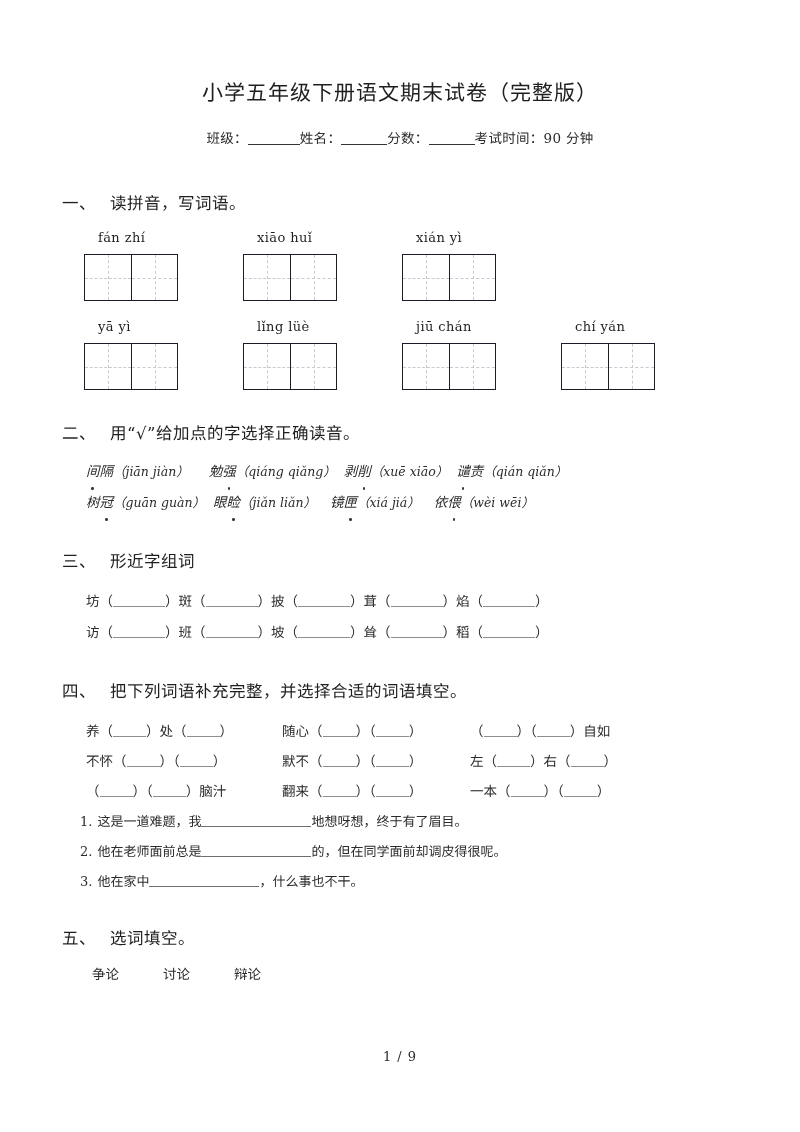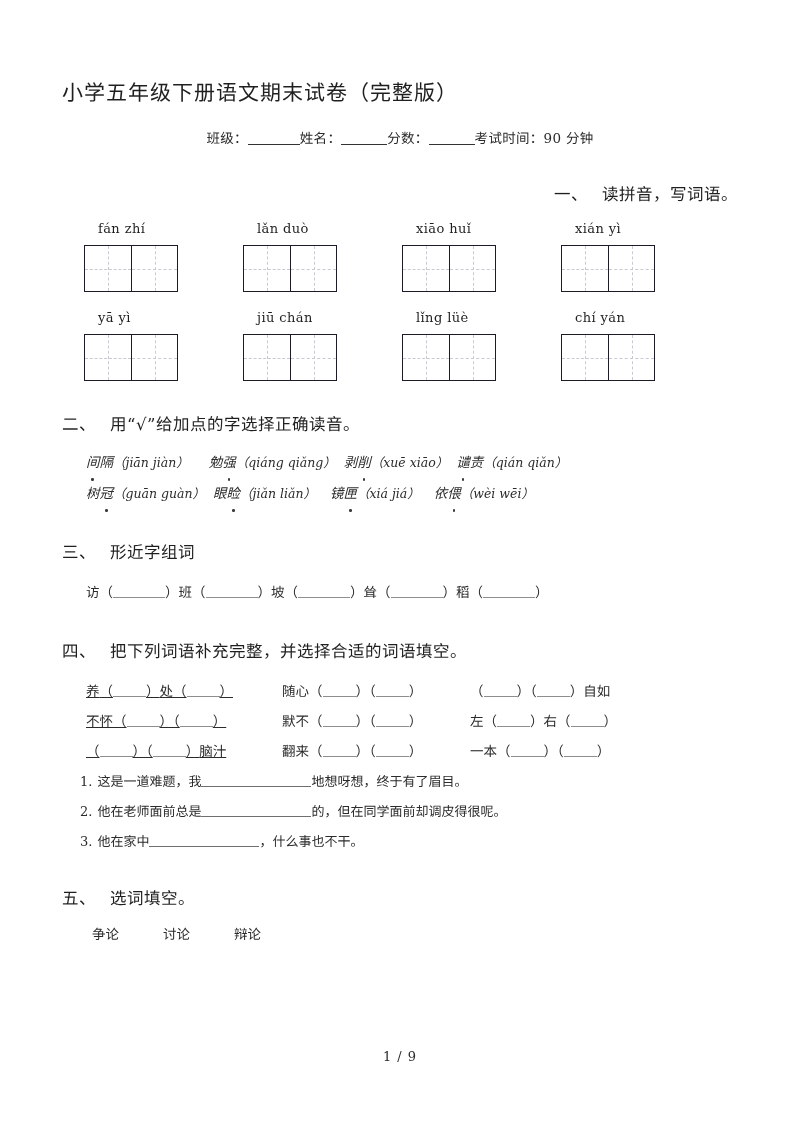--- a/index.html
+++ b/index.html
@@ -19,21 +19,21 @@
   .page {
     width: 800px;
     height: 1132px;
     box-sizing: border-box;
     padding: 62px 62px 0 62px;
     position: relative;
   }
 
   
   .doc-title {
-    text-align: left;
+    text-align: center;
     font-size: 21px;
     font-weight: normal;
     letter-spacing: 1px;
     margin: 14px 0 0 0;
     color: #1f1f1f;
   }
   .doc-subtitle {
     text-align: center;
     font-size: 13.5px;
     margin-top: 21px;
@@ -171,21 +171,21 @@
 
   
   .q4-lines { margin-top: 14px; padding-left: 24px; }
   .q4-row {
     display: flex;
     font-size: 13.5px;
     line-height: 30px;
     color: #2b2b2b;
     white-space: nowrap;
   }
-  .q4-col-1 { width: 196px; text-decoration: underline; }
+  .q4-col-1 { width: 196px; }
   .q4-col-2 { width: 188px; }
   .q4-col-3 { width: 200px; }
   .q4-sents { margin-top: 1px; padding-left: 18px; }
   .q4-sent {
     font-size: 13px;
     line-height: 30px;
     color: #2b2b2b;
     white-space: nowrap;
   }
   .sent-no { margin-right: 5px; }
@@ -215,42 +215,35 @@
 <body>
 
 <div class="page">
 
   <h1 class="doc-title">小学五年级下册语文期末试卷（完整版）</h1>
 
   <div class="doc-subtitle">
     <span>班级：</span><span class="ul-blank ul-6"></span><span>姓名：</span><span class="ul-blank ul-5"></span><span>分数：</span><span class="ul-blank ul-5"></span><span>考试时间：90 分钟</span>
   </div>
 
-  <div class="sec" style="margin-top:34px;text-align:right;">
+  <div class="sec" style="margin-top:43px;">
     <div class="sec-head">
       <span class="sec-num">一、</span><span>读拼音，写词语。</span>
     </div>
 
     <div class="pinyin-block">
       <div class="pinyin-row">
         <div class="pinyin-cell">
           <div class="pinyin-text">fán zhí</div>
           <div class="tzg">
             <div class="tzg-cell"></div>
             <div class="tzg-cell"></div>
           </div>
         </div>
         <div class="pinyin-cell">
-          <div class="pinyin-text">lǎn duò</div>
-          <div class="tzg">
-            <div class="tzg-cell"></div>
-            <div class="tzg-cell"></div>
-          </div>
-        </div>
-        <div class="pinyin-cell">
           <div class="pinyin-text">xiāo huǐ</div>
           <div class="tzg">
             <div class="tzg-cell"></div>
             <div class="tzg-cell"></div>
           </div>
         </div>
         <div class="pinyin-cell">
           <div class="pinyin-text">xián yì</div>
           <div class="tzg">
             <div class="tzg-cell"></div>
@@ -261,28 +254,28 @@
 
       <div class="pinyin-row pinyin-row-2">
         <div class="pinyin-cell">
           <div class="pinyin-text">yā yì</div>
           <div class="tzg">
             <div class="tzg-cell"></div>
             <div class="tzg-cell"></div>
           </div>
         </div>
         <div class="pinyin-cell">
+          <div class="pinyin-text">lǐng lüè</div>
+          <div class="tzg">
+            <div class="tzg-cell"></div>
+            <div class="tzg-cell"></div>
+          </div>
+        </div>
+        <div class="pinyin-cell">
           <div class="pinyin-text">jiū chán</div>
-          <div class="tzg">
-            <div class="tzg-cell"></div>
-            <div class="tzg-cell"></div>
-          </div>
-        </div>
-        <div class="pinyin-cell">
-          <div class="pinyin-text">lǐng lüè</div>
           <div class="tzg">
             <div class="tzg-cell"></div>
             <div class="tzg-cell"></div>
           </div>
         </div>
         <div class="pinyin-cell">
           <div class="pinyin-text">chí yán</div>
           <div class="tzg">
             <div class="tzg-cell"></div>
             <div class="tzg-cell"></div>
@@ -307,20 +300,23 @@
       </div>
     </div>
   </div>
 
   <div class="sec" style="margin-top:30px;">
     <div class="sec-head">
       <span class="sec-num">三、</span><span>形近字组词</span>
     </div>
 
     <div class="q3-lines">
+      <div class="q3-line">
+        <span>坊</span>（<span class="blank-line bl-7"></span>）<span>斑</span>（<span class="blank-line bl-7"></span>）<span>披</span>（<span class="blank-line bl-7"></span>）<span>茸</span>（<span class="blank-line bl-7"></span>）<span>焰</span>（<span class="blank-line bl-7"></span>）
+      </div>
       <div class="q3-line">
         <span>访</span>（<span class="blank-line bl-7"></span>）<span>班</span>（<span class="blank-line bl-7"></span>）<span>坡</span>（<span class="blank-line bl-7"></span>）<span>耸</span>（<span class="blank-line bl-7"></span>）<span>稻</span>（<span class="blank-line bl-7"></span>）
       </div>
     </div>
   </div>
 
   <div class="sec" style="margin-top:30px;">
     <div class="sec-head">
       <span class="sec-num">四、</span><span>把下列词语补充完整，并选择合适的词语填空。</span>
     </div>

